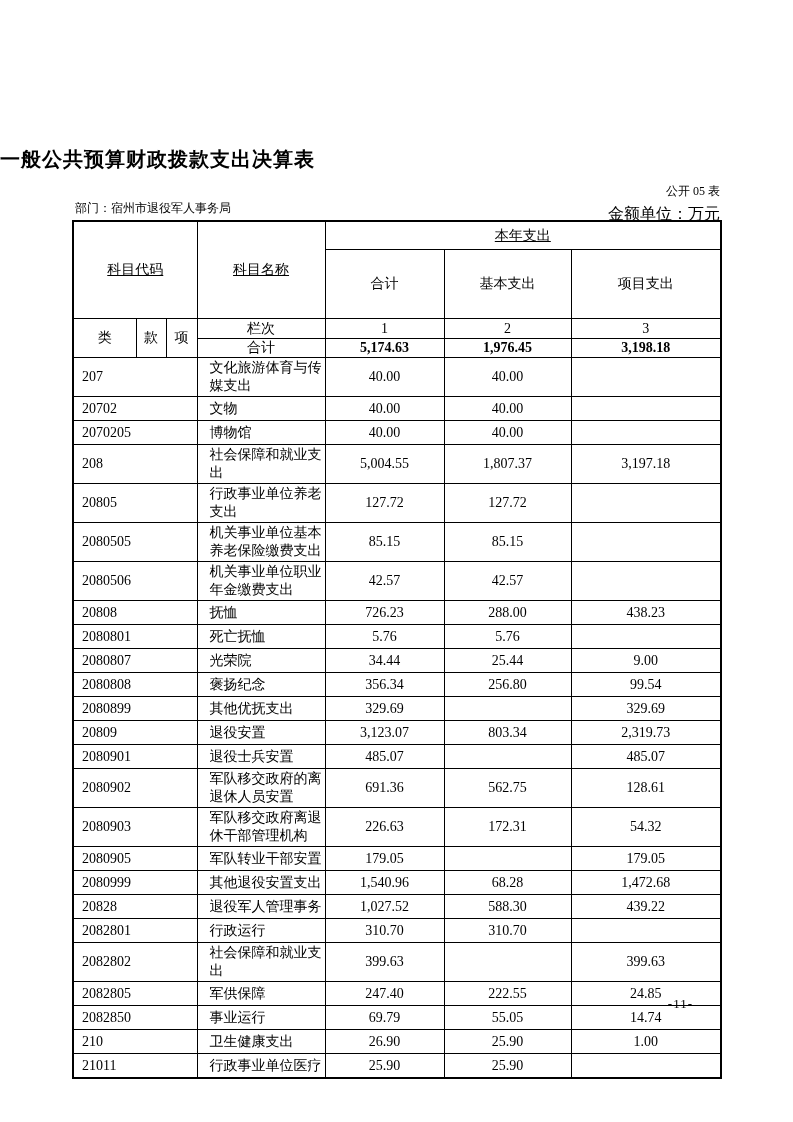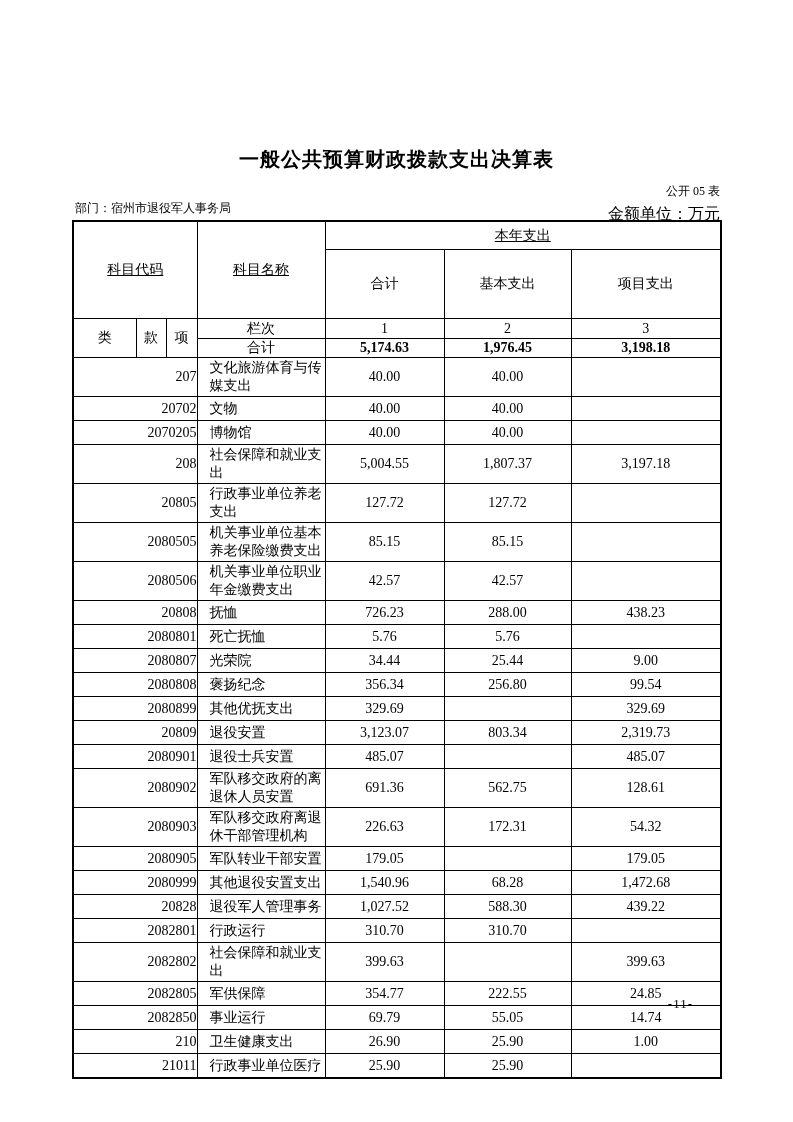--- a/index.html
+++ b/index.html
@@ -15,21 +15,20 @@
     color: #000000;
     font-family: "Liberation Serif", "DejaVu Serif", serif;
     overflow: hidden;
   }
   .title {
     position: absolute;
     top: 146px;
     left: 0;
     width: 100%;
     margin: 0;
-    text-align: center;
     font-size: 20px;
     font-weight: bold;
     letter-spacing: 1px;
     font-family: "Liberation Sans", "DejaVu Sans", sans-serif;
   }
   .form-note {
     position: absolute;
     top: 183px;
     right: 73px;
     font-size: 12px;
@@ -64,22 +63,22 @@
     line-height: 18px;
     overflow: hidden;
   }
   .budget-table thead tr.h-top td      { height: 27px; text-decoration: underline; }
   .budget-table thead tr.h-sub td      { height: 68px; }
   .budget-table thead tr.h-idx td      { height: 19px; }
   .budget-table thead tr.h-grandtotal td { height: 18px; }
   .budget-table thead td.bold { font-weight: bold; }
   .budget-table tbody td { height: 21px; }
   .budget-table tbody td.code {
-    text-align: right;
-    padding-left: 16px;
+    text-align: left;
+    padding-left: 8px;
   }
   .budget-table tbody td.name {
     text-align: left;
     padding: 1px 2px 1px 12px;
   }
   .page-number {
     position: absolute;
     top: 996px;
     right: 100px;
     font-size: 13px;
@@ -278,21 +277,21 @@
         <tr>
     <td colspan="3" class="code">2082802</td>
     <td class="name">社会保障和就业支出</td>
     <td class="num">399.63</td>
     <td class="num"></td>
     <td class="num">399.63</td>
   </tr>
         <tr>
     <td colspan="3" class="code">2082805</td>
     <td class="name">军供保障</td>
-    <td class="num">354.77</td>
+    <td class="num">247.40</td>
     <td class="num">222.55</td>
     <td class="num">24.85</td>
   </tr>
         <tr>
     <td colspan="3" class="code">2082850</td>
     <td class="name">事业运行</td>
     <td class="num">69.79</td>
     <td class="num">55.05</td>
     <td class="num">14.74</td>
   </tr>

